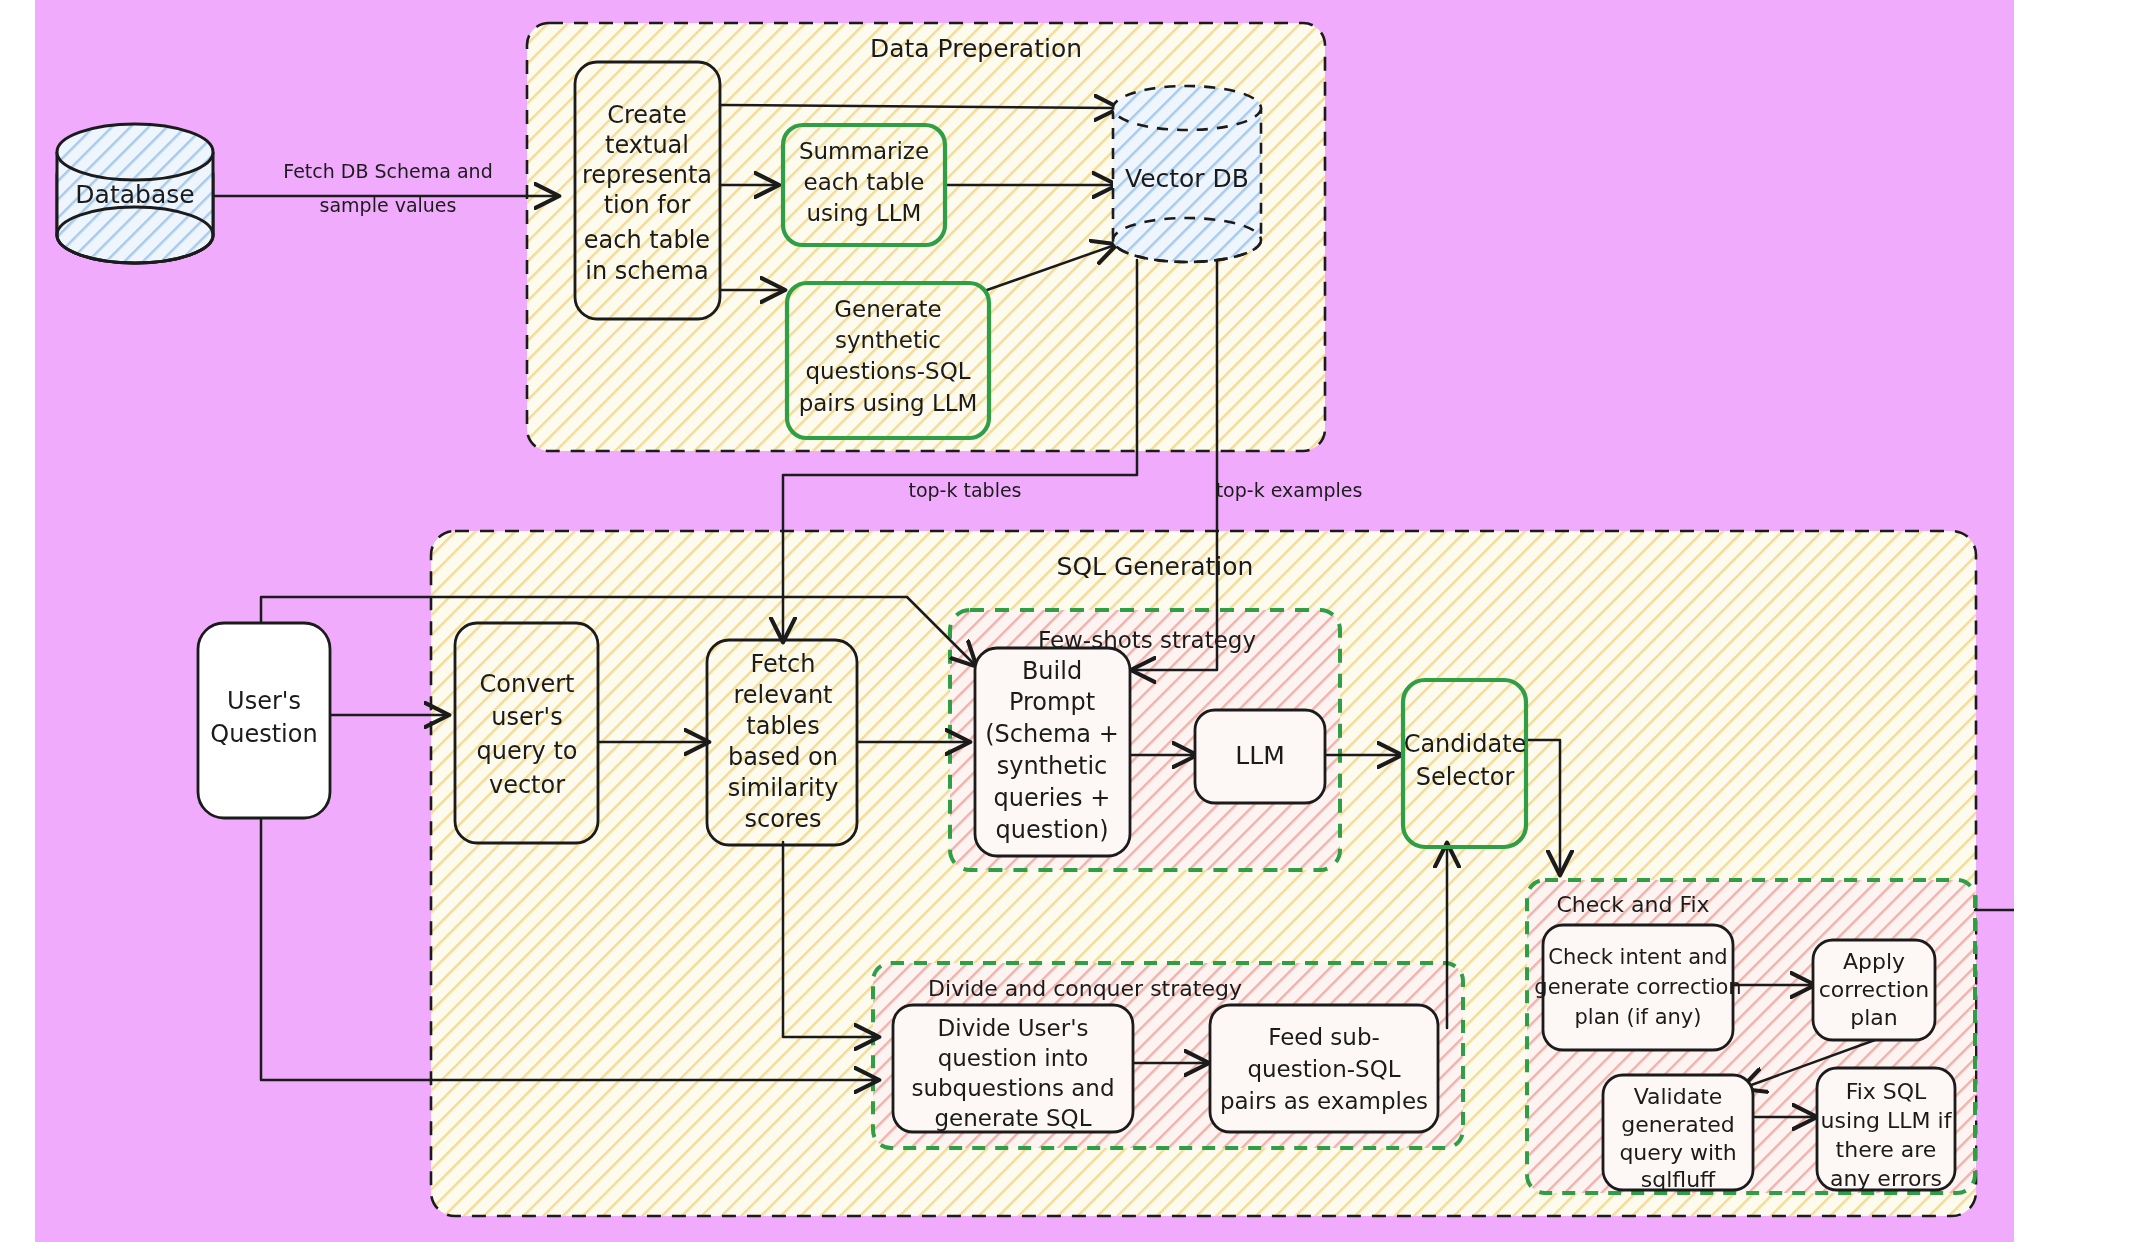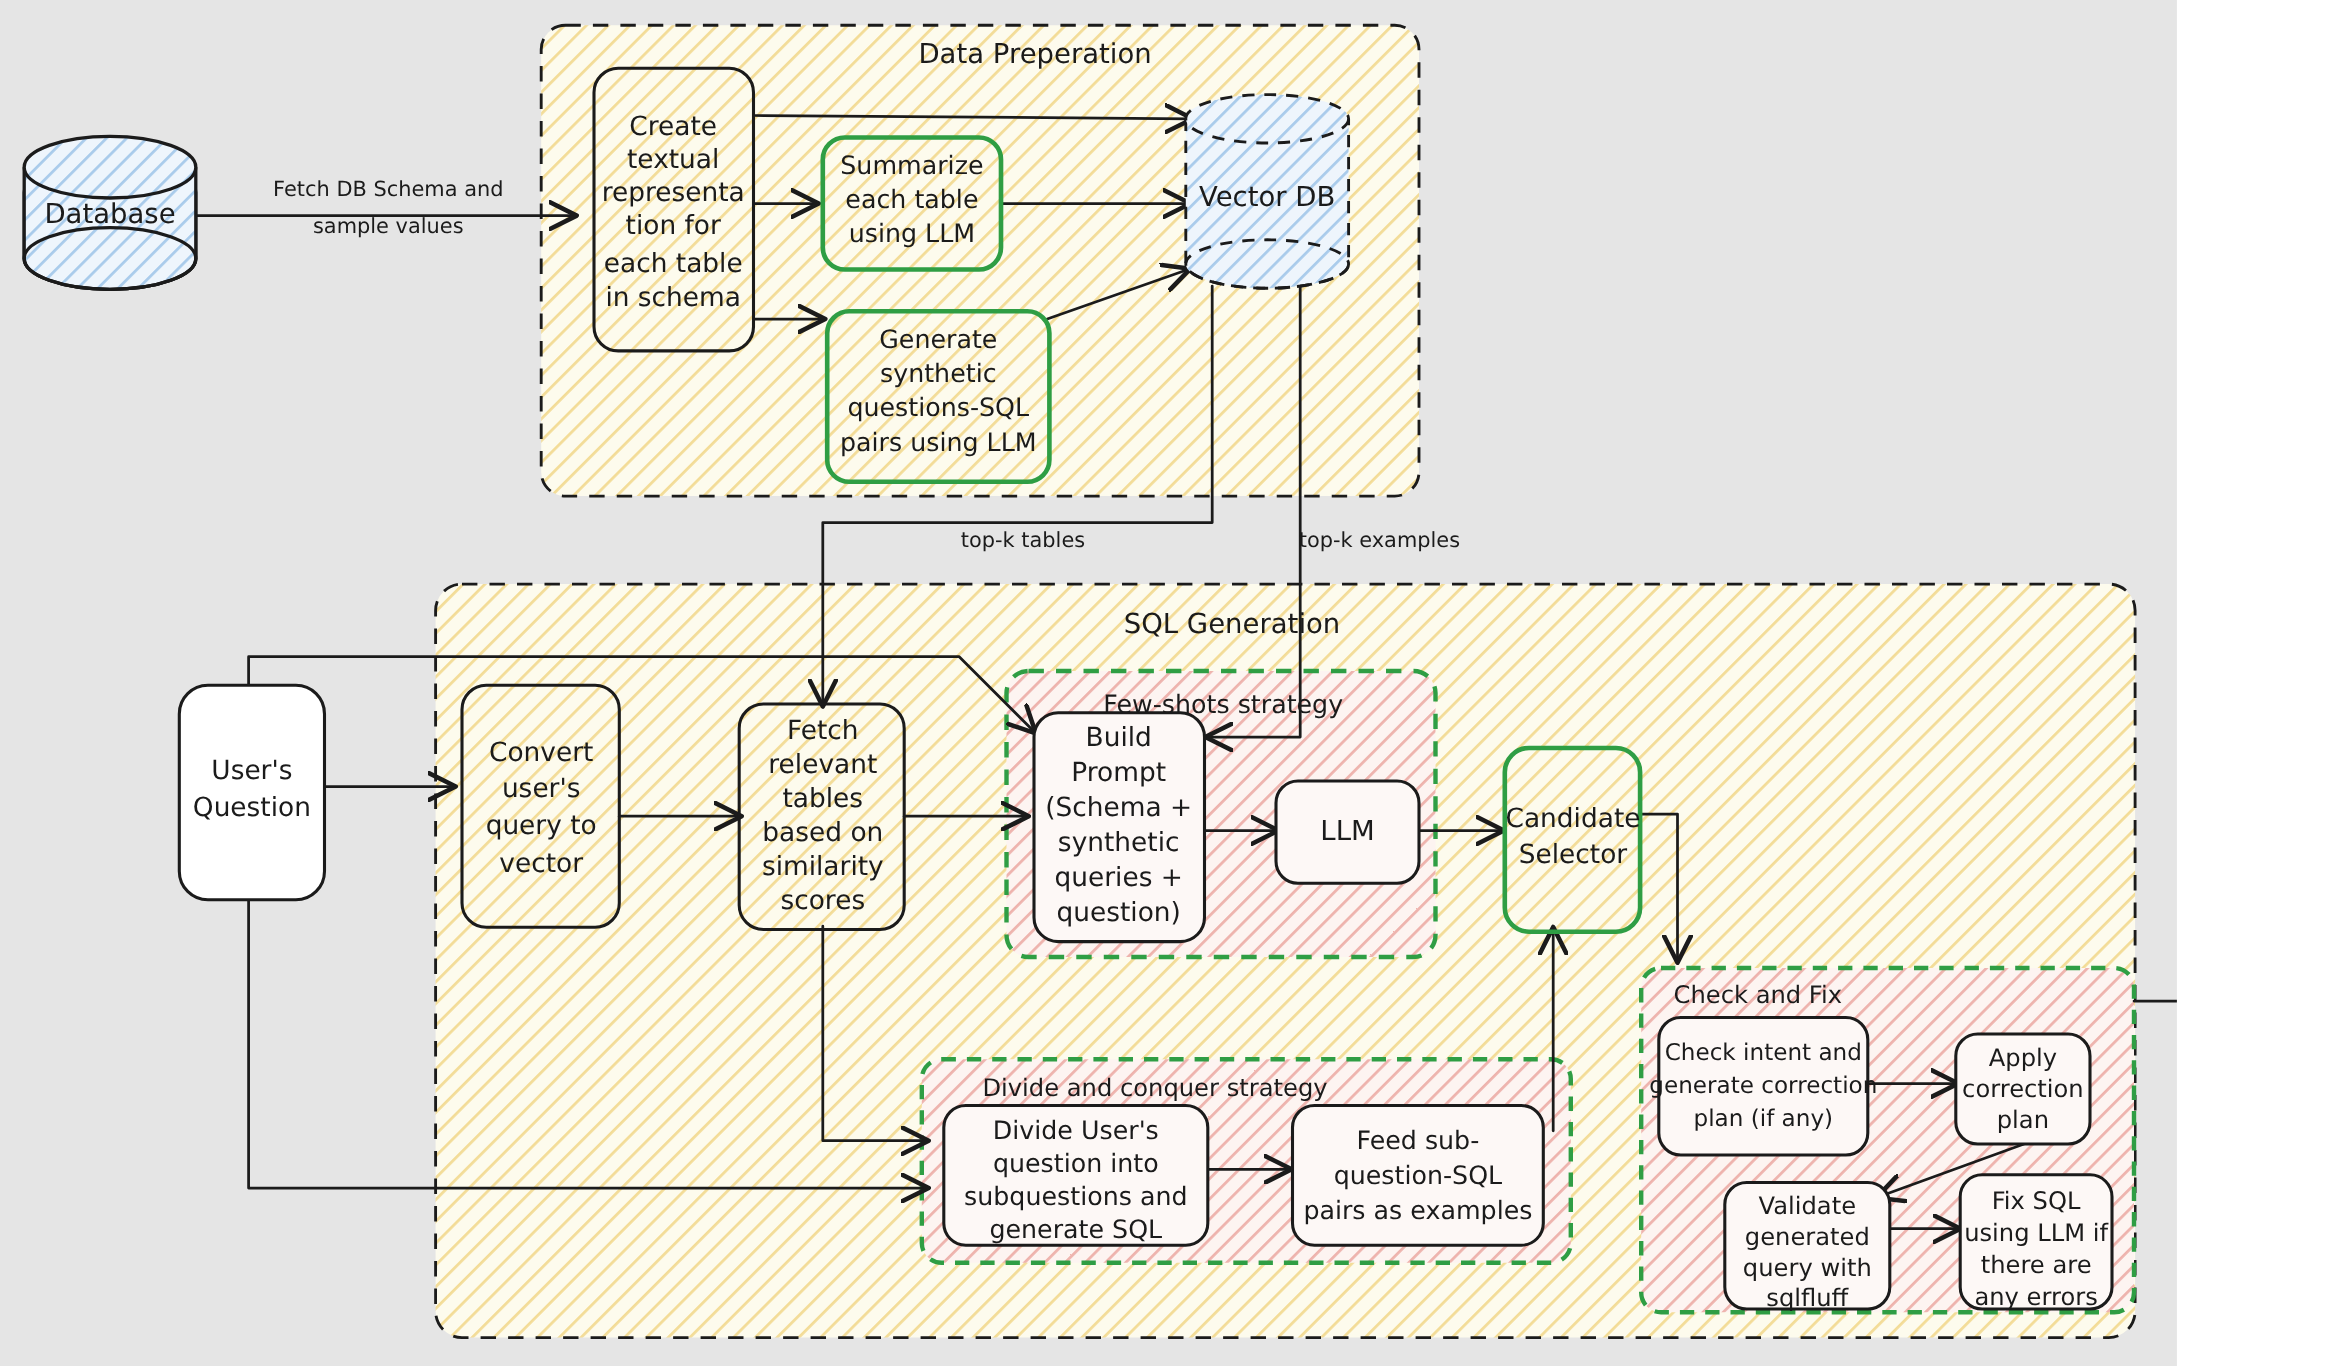--- a/index.html
+++ b/index.html
@@ -1,17 +1,17 @@
 <!DOCTYPE html>
 <html><head>
 <meta charset="utf-8">
 <style>
   html,body{margin:0;padding:0;background:#ffffff;}
-  #stage{position:relative;width:1979px;height:1242px;background:#e5e5e5;
-         font-family:"DejaVu Sans","Liberation Sans",sans-serif;overflow:hidden;}
+  #stage{position:relative;width:1979px;height:1242px;background:#f0abfc;
+         font-family:"DejaVu Sans","Liberation Sans",sans-serif;overflow:hidden;margin-left:35px;}
   svg#canvas{position:absolute;left:0;top:0;width:2130px;height:1242px;}
   .node-label{font-family:"DejaVu Sans","Liberation Sans",sans-serif;fill:#1b1b1b;
               text-anchor:middle;dominant-baseline:middle;}
   .group-title{font-family:"DejaVu Sans","Liberation Sans",sans-serif;fill:#1b1b1b;
                text-anchor:middle;}
   .edge-label{font-family:"DejaVu Sans","Liberation Sans",sans-serif;fill:#1b1b1b;
               text-anchor:middle;font-size:19px;}
 </style>
 </head>
 <body>

